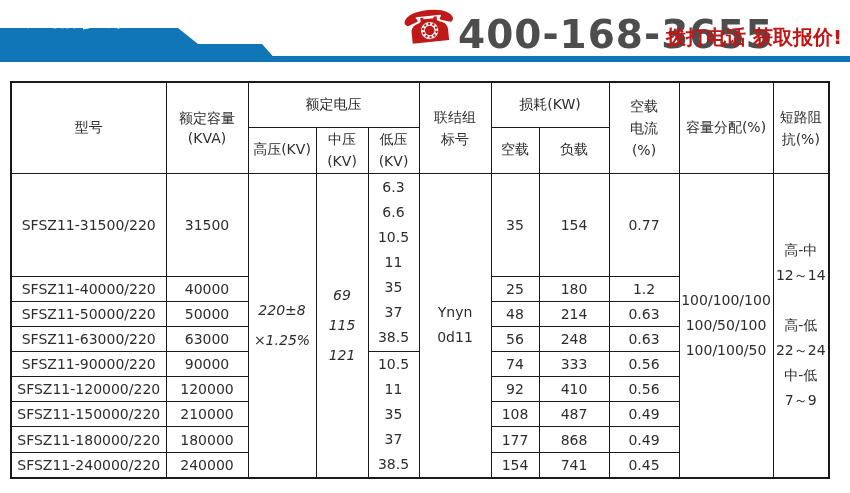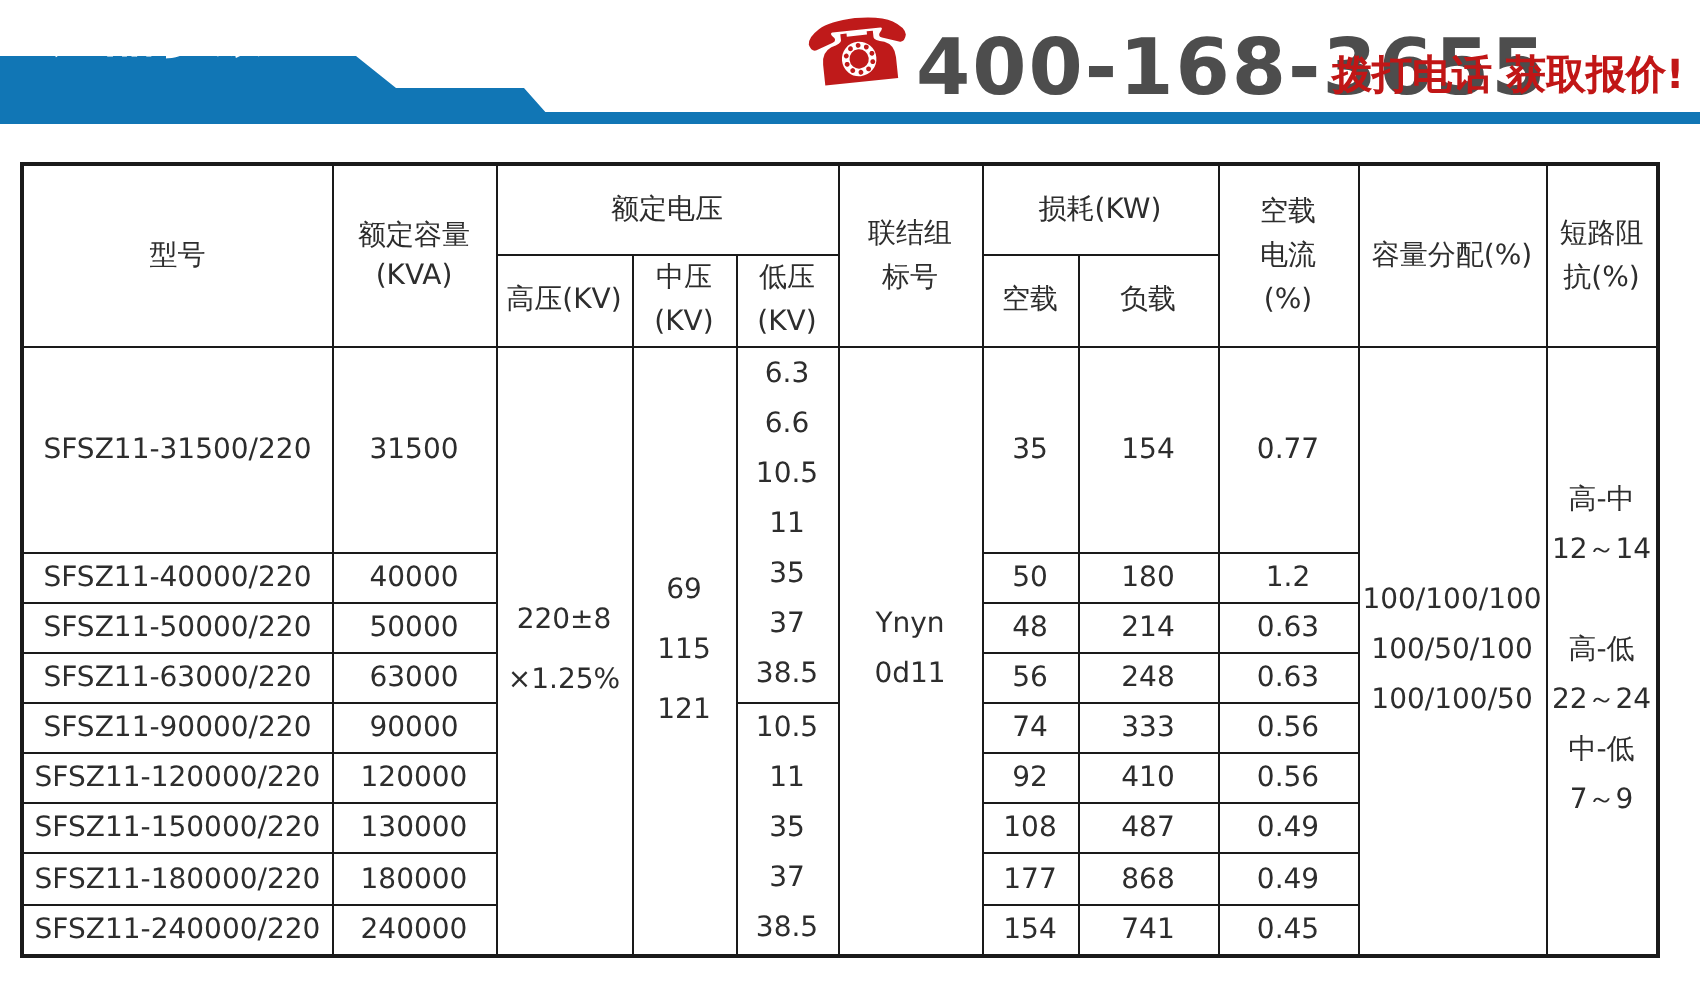--- a/index.html
+++ b/index.html
@@ -54,21 +54,21 @@
     padding:0; font-weight:normal; white-space:pre-line; overflow:hidden;
   }
   tr.hdr1 { height:45px; }
   tr.hdr2 { height:46px; }
   tr.row-tall { height:103px; }
   tr.row { height:25px; }
   th.lh20 { line-height:20px; }
   th.lh22 { line-height:22px; }
   td.top  { vertical-align:top; }
   td.lh25 { line-height:25px; }
-  td.lh30 { line-height:30px; padding-top:4px; }
+  td.lh30 { line-height:30px; padding-top:4px;font-style:italic; }
   td.push { vertical-align:top; padding-top:150px; line-height:25px; }
 </style>
 </head>
 <body>
 
 <div>
 
   <div class="top-bar"></div>
 
   <div class="banner"></div>
@@ -147,21 +147,21 @@
 12～14
 
 高-低
 22～24
 中-低
 7～9</td>
       </tr>
       <tr class="row">
         <td>SFSZ11-40000/220</td>
         <td>40000</td>
-        <td>50</td>
+        <td>25</td>
         <td>180</td>
         <td>1.2</td>
       </tr>
       <tr class="row">
         <td>SFSZ11-50000/220</td>
         <td>50000</td>
         <td>48</td>
         <td>214</td>
         <td>0.63</td>
       </tr>
@@ -186,21 +186,21 @@
       </tr>
       <tr class="row">
         <td>SFSZ11-120000/220</td>
         <td>120000</td>
         <td>92</td>
         <td>410</td>
         <td>0.56</td>
       </tr>
       <tr class="row">
         <td>SFSZ11-150000/220</td>
-        <td>130000</td>
+        <td>210000</td>
         <td>108</td>
         <td>487</td>
         <td>0.49</td>
       </tr>
       <tr class="row">
         <td>SFSZ11-180000/220</td>
         <td>180000</td>
         <td>177</td>
         <td>868</td>
         <td>0.49</td>

